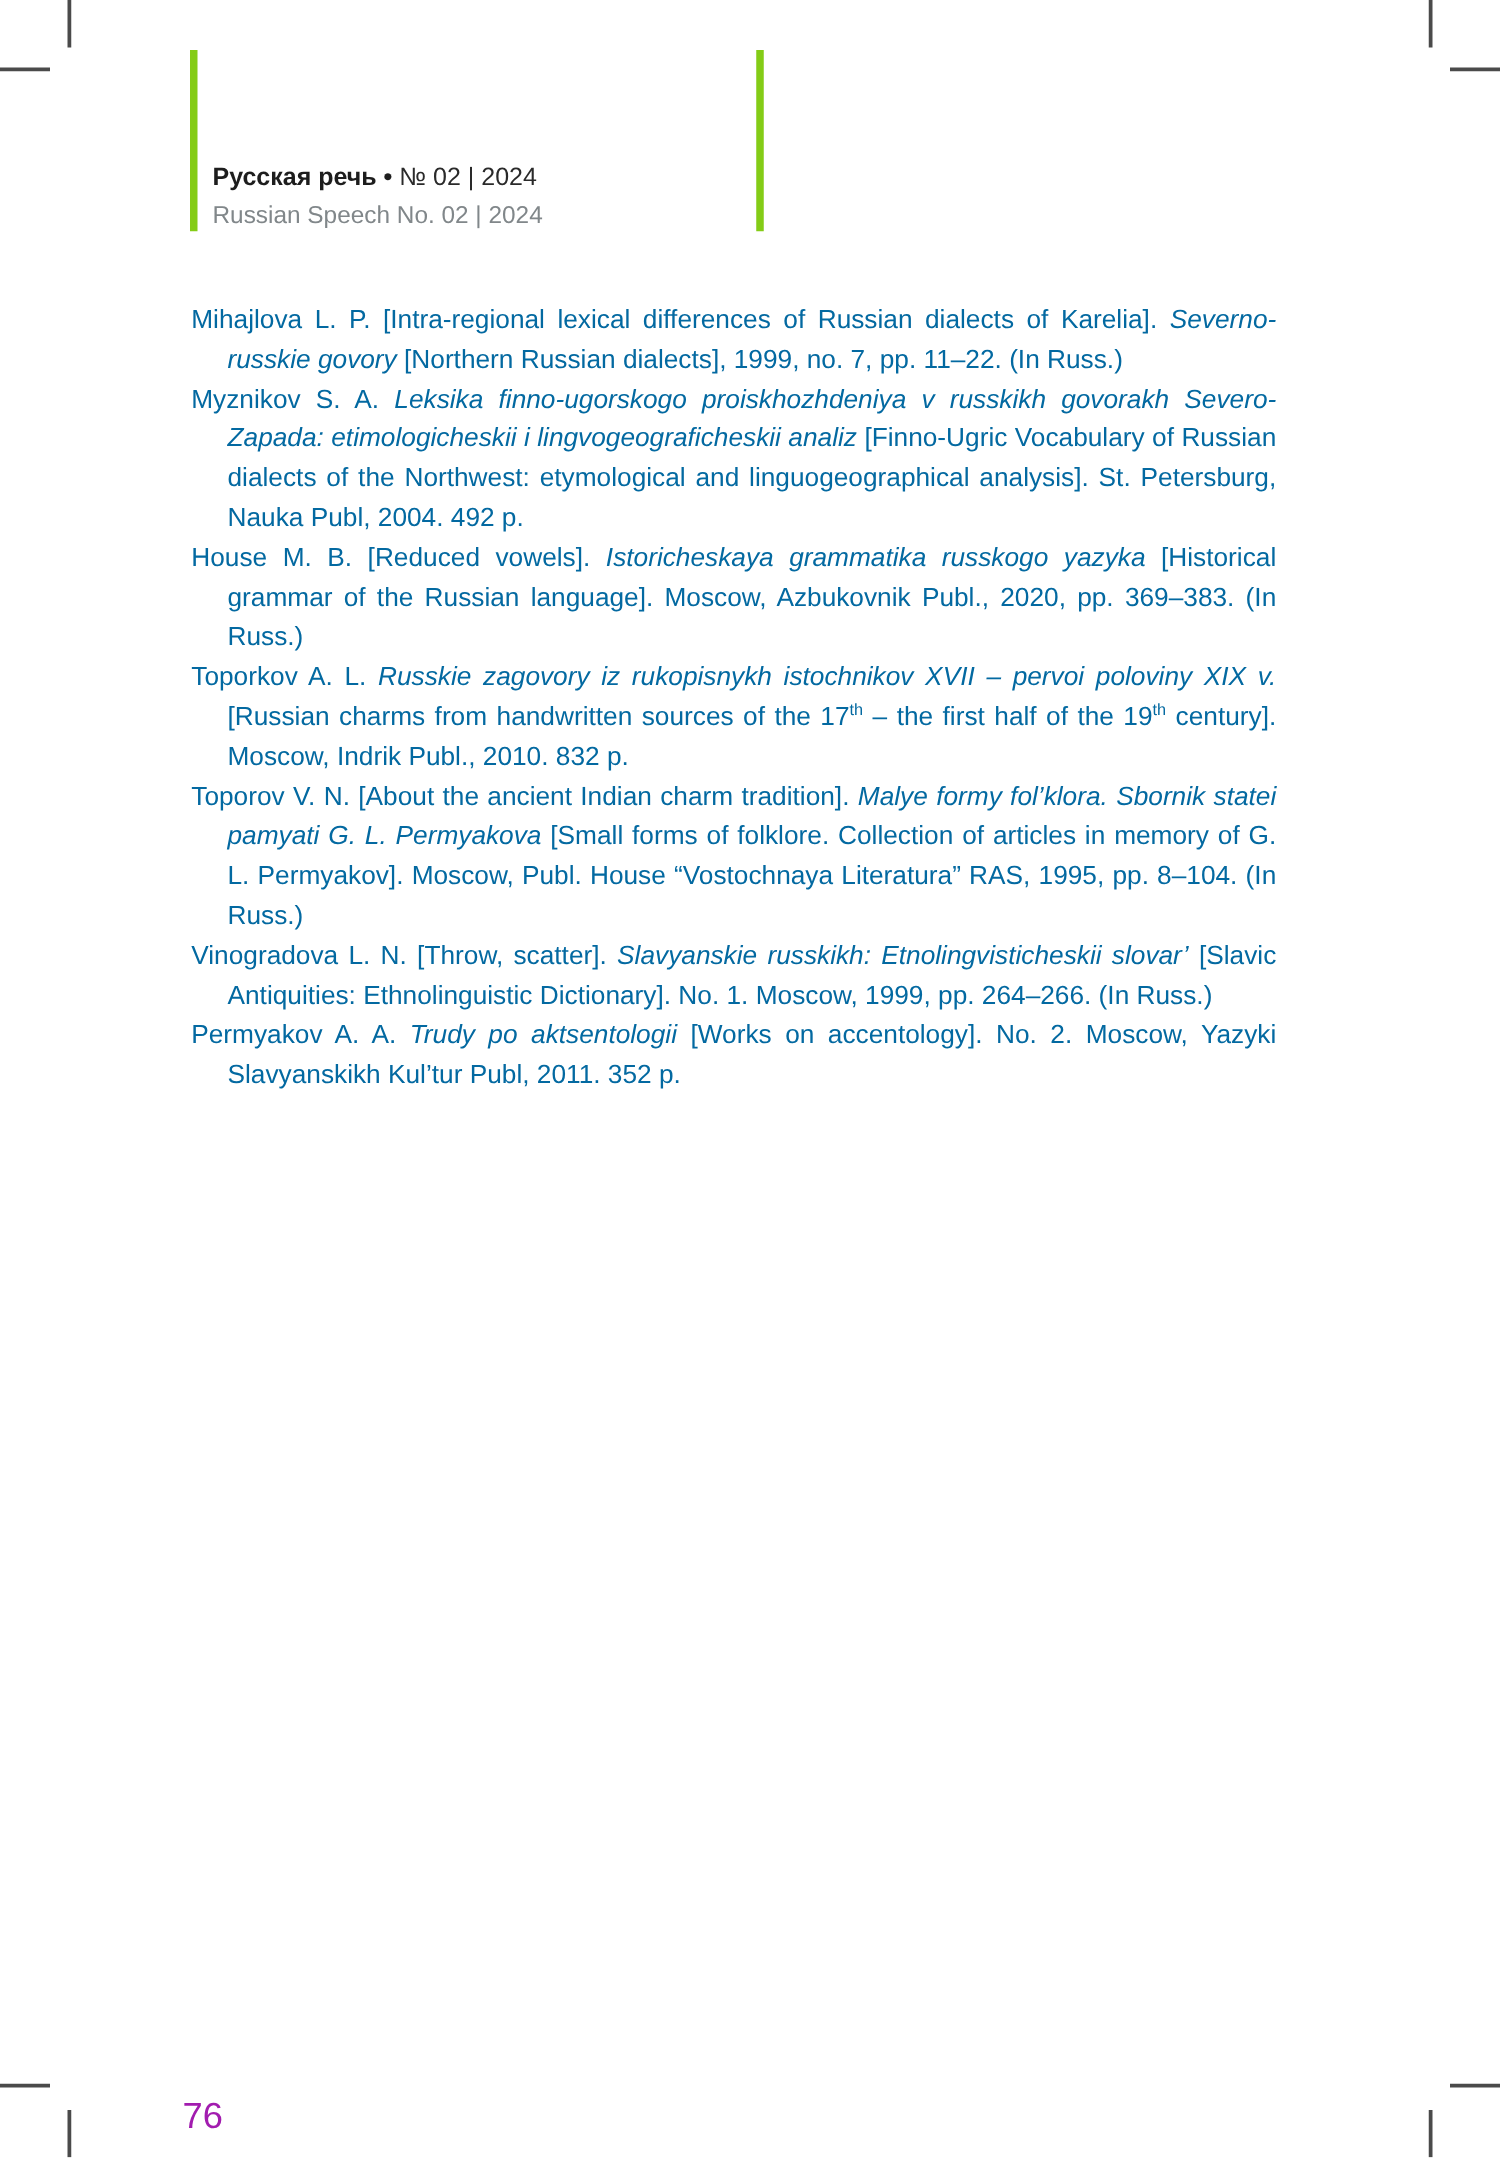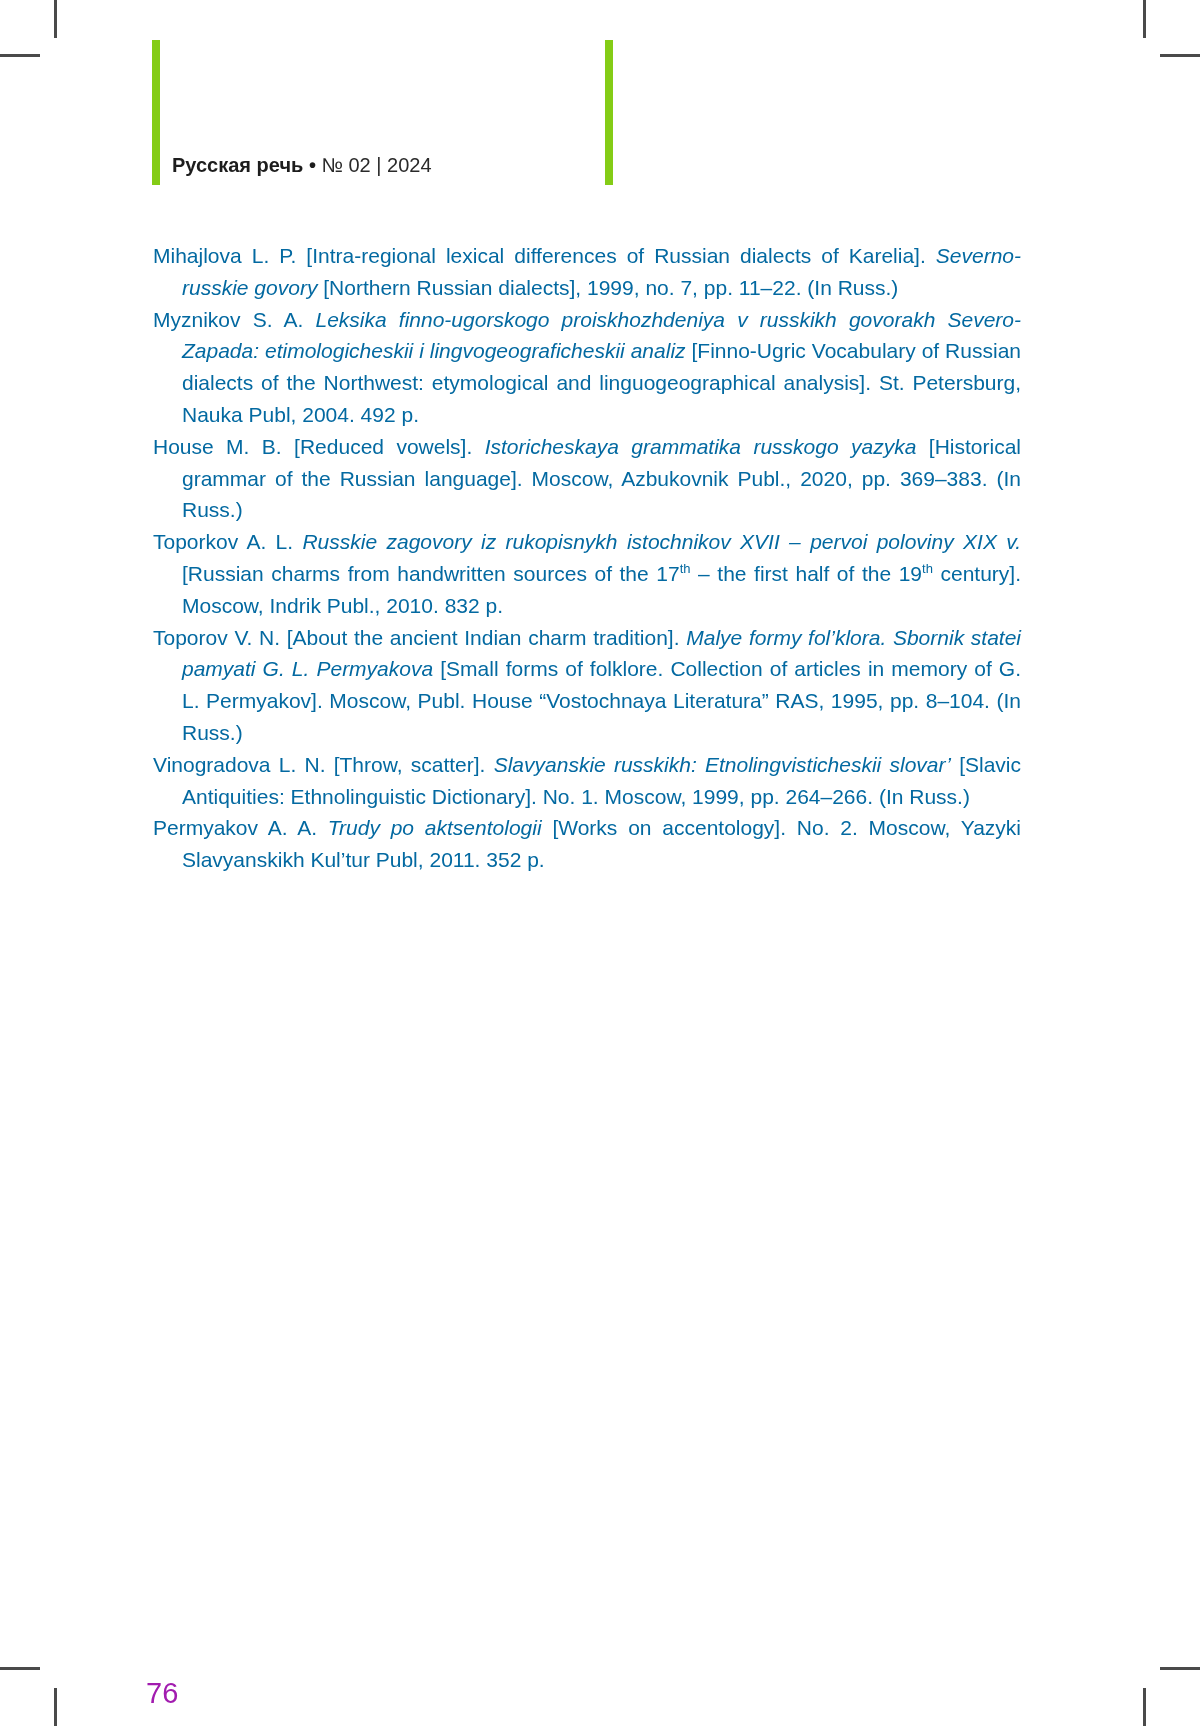--- a/index.html
+++ b/index.html
@@ -27,21 +27,21 @@
   .crop.bl-h { left: 0; top: 1667px; }
   .crop.bl-v { left: 54px; top: 1688px; }
   .crop.br-h { left: 1160px; top: 1667px; }
   .crop.br-v { left: 1143px; top: 1688px; }
 
   
   .header-col {
     position: absolute;
     top: 40px;
     height: 145px;
-    border-left: 8px solid #84cc16;
+    border-left: 6px solid #84cc16;
     padding-left: 12px;
     display: flex;
     flex-direction: column;
     justify-content: flex-end;
     padding-bottom: 1px;
     box-sizing: border-box;
   }
   .header-col.left  { left: 152px; width: 420px; }
   .header-col.right { left: 605px; width: 420px; }
   .hdr-ru {
@@ -99,20 +99,21 @@
   <div class="crop h tl-h"></div>
   <div class="crop v tr-v"></div>
   <div class="crop h tr-h"></div>
   <div class="crop h bl-h"></div>
   <div class="crop v bl-v"></div>
   <div class="crop h br-h"></div>
   <div class="crop v br-v"></div>
 
   <div class="header-col left">
     <div class="hdr-ru"><b>Русская речь</b> <b>•</b> <span class="issue">№ 02 | 2024</span></div>
+    <div class="hdr-en">Russian Speech No. 02 | 2024</div>
   </div>
 
   <div class="header-col right">
   </div>
 
   <div class="references">
       <p class="ref"><span>Mihajlova L. P. [Intra-regional lexical differences of Russian dialects of Karelia]. </span><span class="it">Severno-russkie govory</span><span> [Northern Russian dialects], 1999, no. 7, pp. 11–22. (In Russ.)</span></p>
       <p class="ref"><span>Myznikov S. A. </span><span class="it">Leksika finno-ugorskogo proiskhozhdeniya v russkikh govorakh Severo-Zapada: etimologicheskii i lingvogeograficheskii analiz</span><span> [Finno-Ugric Vocabulary of Russian dialects of the Northwest: etymological and linguogeographical analysis]. St. Petersburg, Nauka Publ, 2004. 492 p.</span></p>
       <p class="ref"><span>House M. B. [Reduced vowels]. </span><span class="it">Istoricheskaya grammatika russkogo yazyka</span><span> [Historical grammar of the Russian language]. Moscow, Azbukovnik Publ., 2020, pp. 369–383. (In Russ.)</span></p>
       <p class="ref"><span>Toporkov A. L. </span><span class="it">Russkie zagovory iz rukopisnykh istochnikov XVII – pervoi poloviny XIX v.</span><span> [Russian charms from handwritten sources of the 17</span><sup>th</sup><span> – the first half of the 19</span><sup>th</sup><span> century]. Moscow, Indrik Publ., 2010. 832 p.</span></p>

